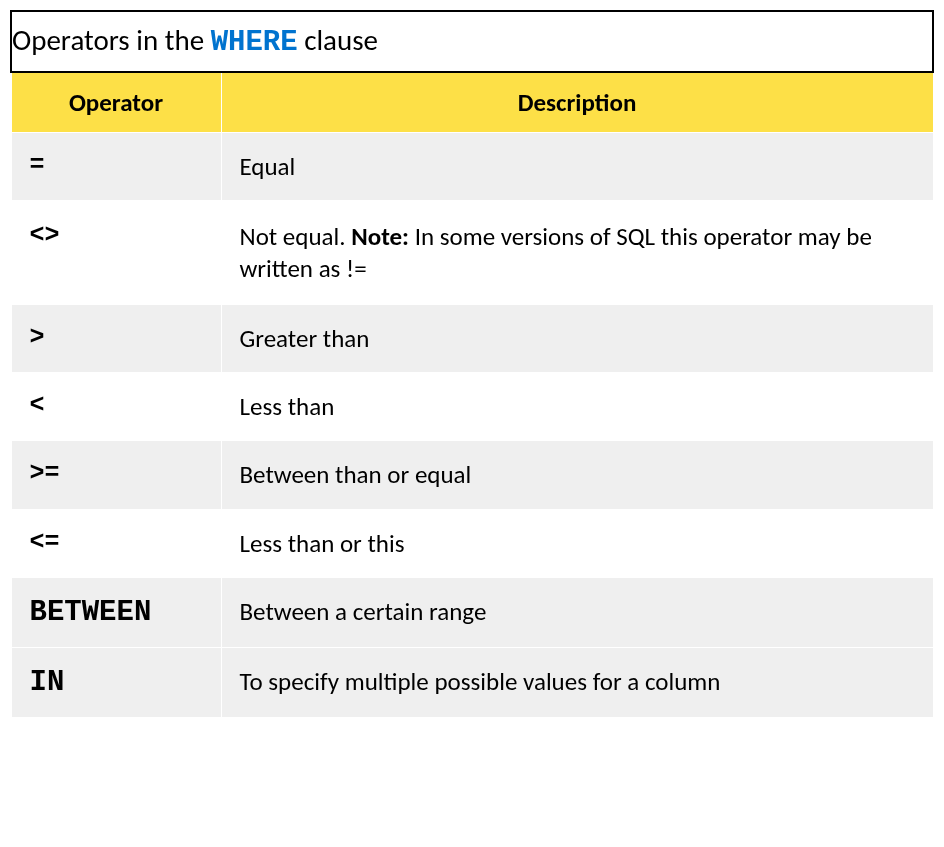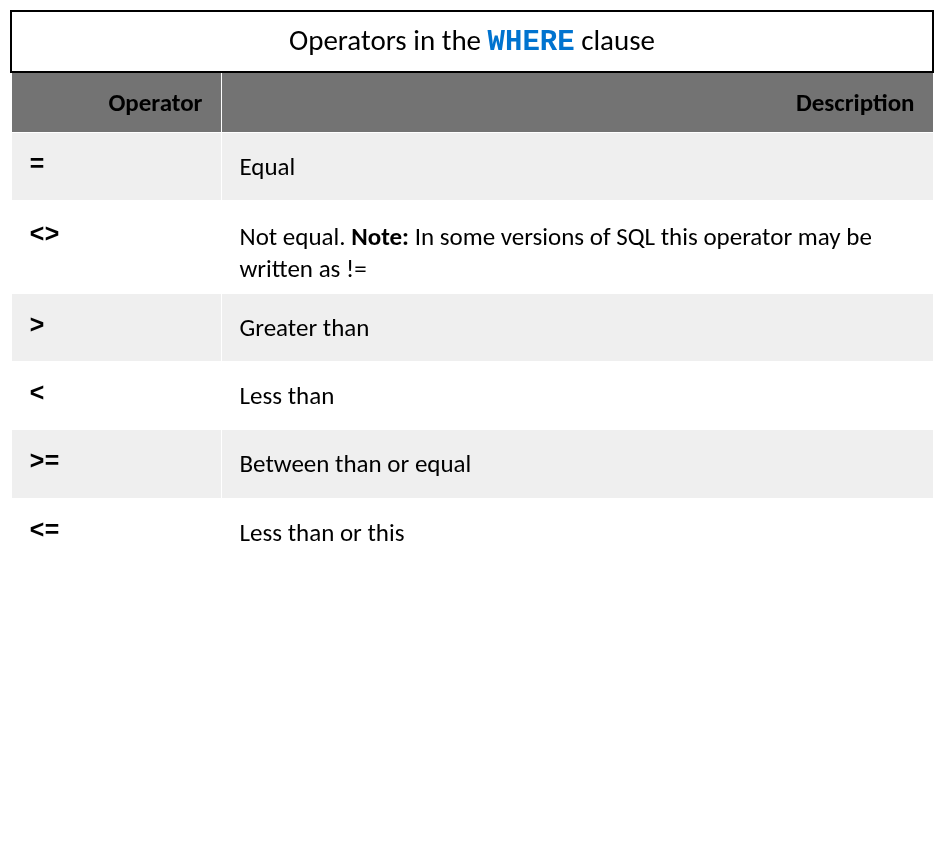--- a/index.html
+++ b/index.html
@@ -8,35 +8,35 @@
       background: #fff;
       padding: 10px;
       width: 944px;
     }
     .table-container {
       width: 924px;
       border-collapse: collapse;
     }
     .title-row {
       border: 2px solid #000;
-      text-align: center;
+      text-align: left;
       padding: 10px 0 12px 0;
       font-size: 29px;
       color: #000;
     }
     .title-row .keyword {
       font-family: Consolas, "Courier New", monospace;
       font-weight: bold;
       color: #0073cf;
     }
     .header-row th {
-      background: #737373;
+      background: #fde047;
       color: #000;
       font-weight: bold;
-      text-align: right;
+      text-align: center;
       padding: 14px 18px;
       font-size: 25px;
       border: 1px solid #fff;
     }
     .data-row td {
       padding: 18px 18px;
       font-size: 25px;
       color: #000;
       vertical-align: top;
       border: 1px solid #fff;
@@ -56,21 +56,21 @@
     }
     .desc-cell {
       line-height: 1.25;
     }
     .desc-cell .note {
       font-weight: bold;
     }
     table { border-collapse: collapse; width: 100%; }
     col.op-col { width: 210px; }
     .row-notequal .op-cell { padding-top: 20px; }
-    .row-notequal .desc-cell { padding-top: 20px; padding-bottom: 9px; }
+    .row-notequal .desc-cell { padding-top: 20px; padding-bottom: 20px; }
     .row-between .op-cell,
     .row-like .op-cell,
     .row-in .op-cell { font-size: 29px; }
   </style>
 </head>
 <body>
 
 <table class="table-container">
   <colgroup>
     <col class="op-col">
@@ -112,16 +112,24 @@
   <tr class="data-row even">
     <td class="op-cell">&gt;=</td>
     <td class="desc-cell">Between than or equal</td>
   </tr>
 
   <tr class="data-row odd">
     <td class="op-cell">&lt;=</td>
     <td class="desc-cell">Less than or this</td>
   </tr>
 
+  <tr class="data-row even row-between">
+    <td class="op-cell">BETWEEN</td>
+    <td class="desc-cell">Between a certain range</td>
+  </tr>
 
 
+  <tr class="data-row even row-in">
+    <td class="op-cell">IN</td>
+    <td class="desc-cell">To specify multiple possible values for a column</td>
+  </tr>
 </tbody>
   </table>
 
 </body></html>

